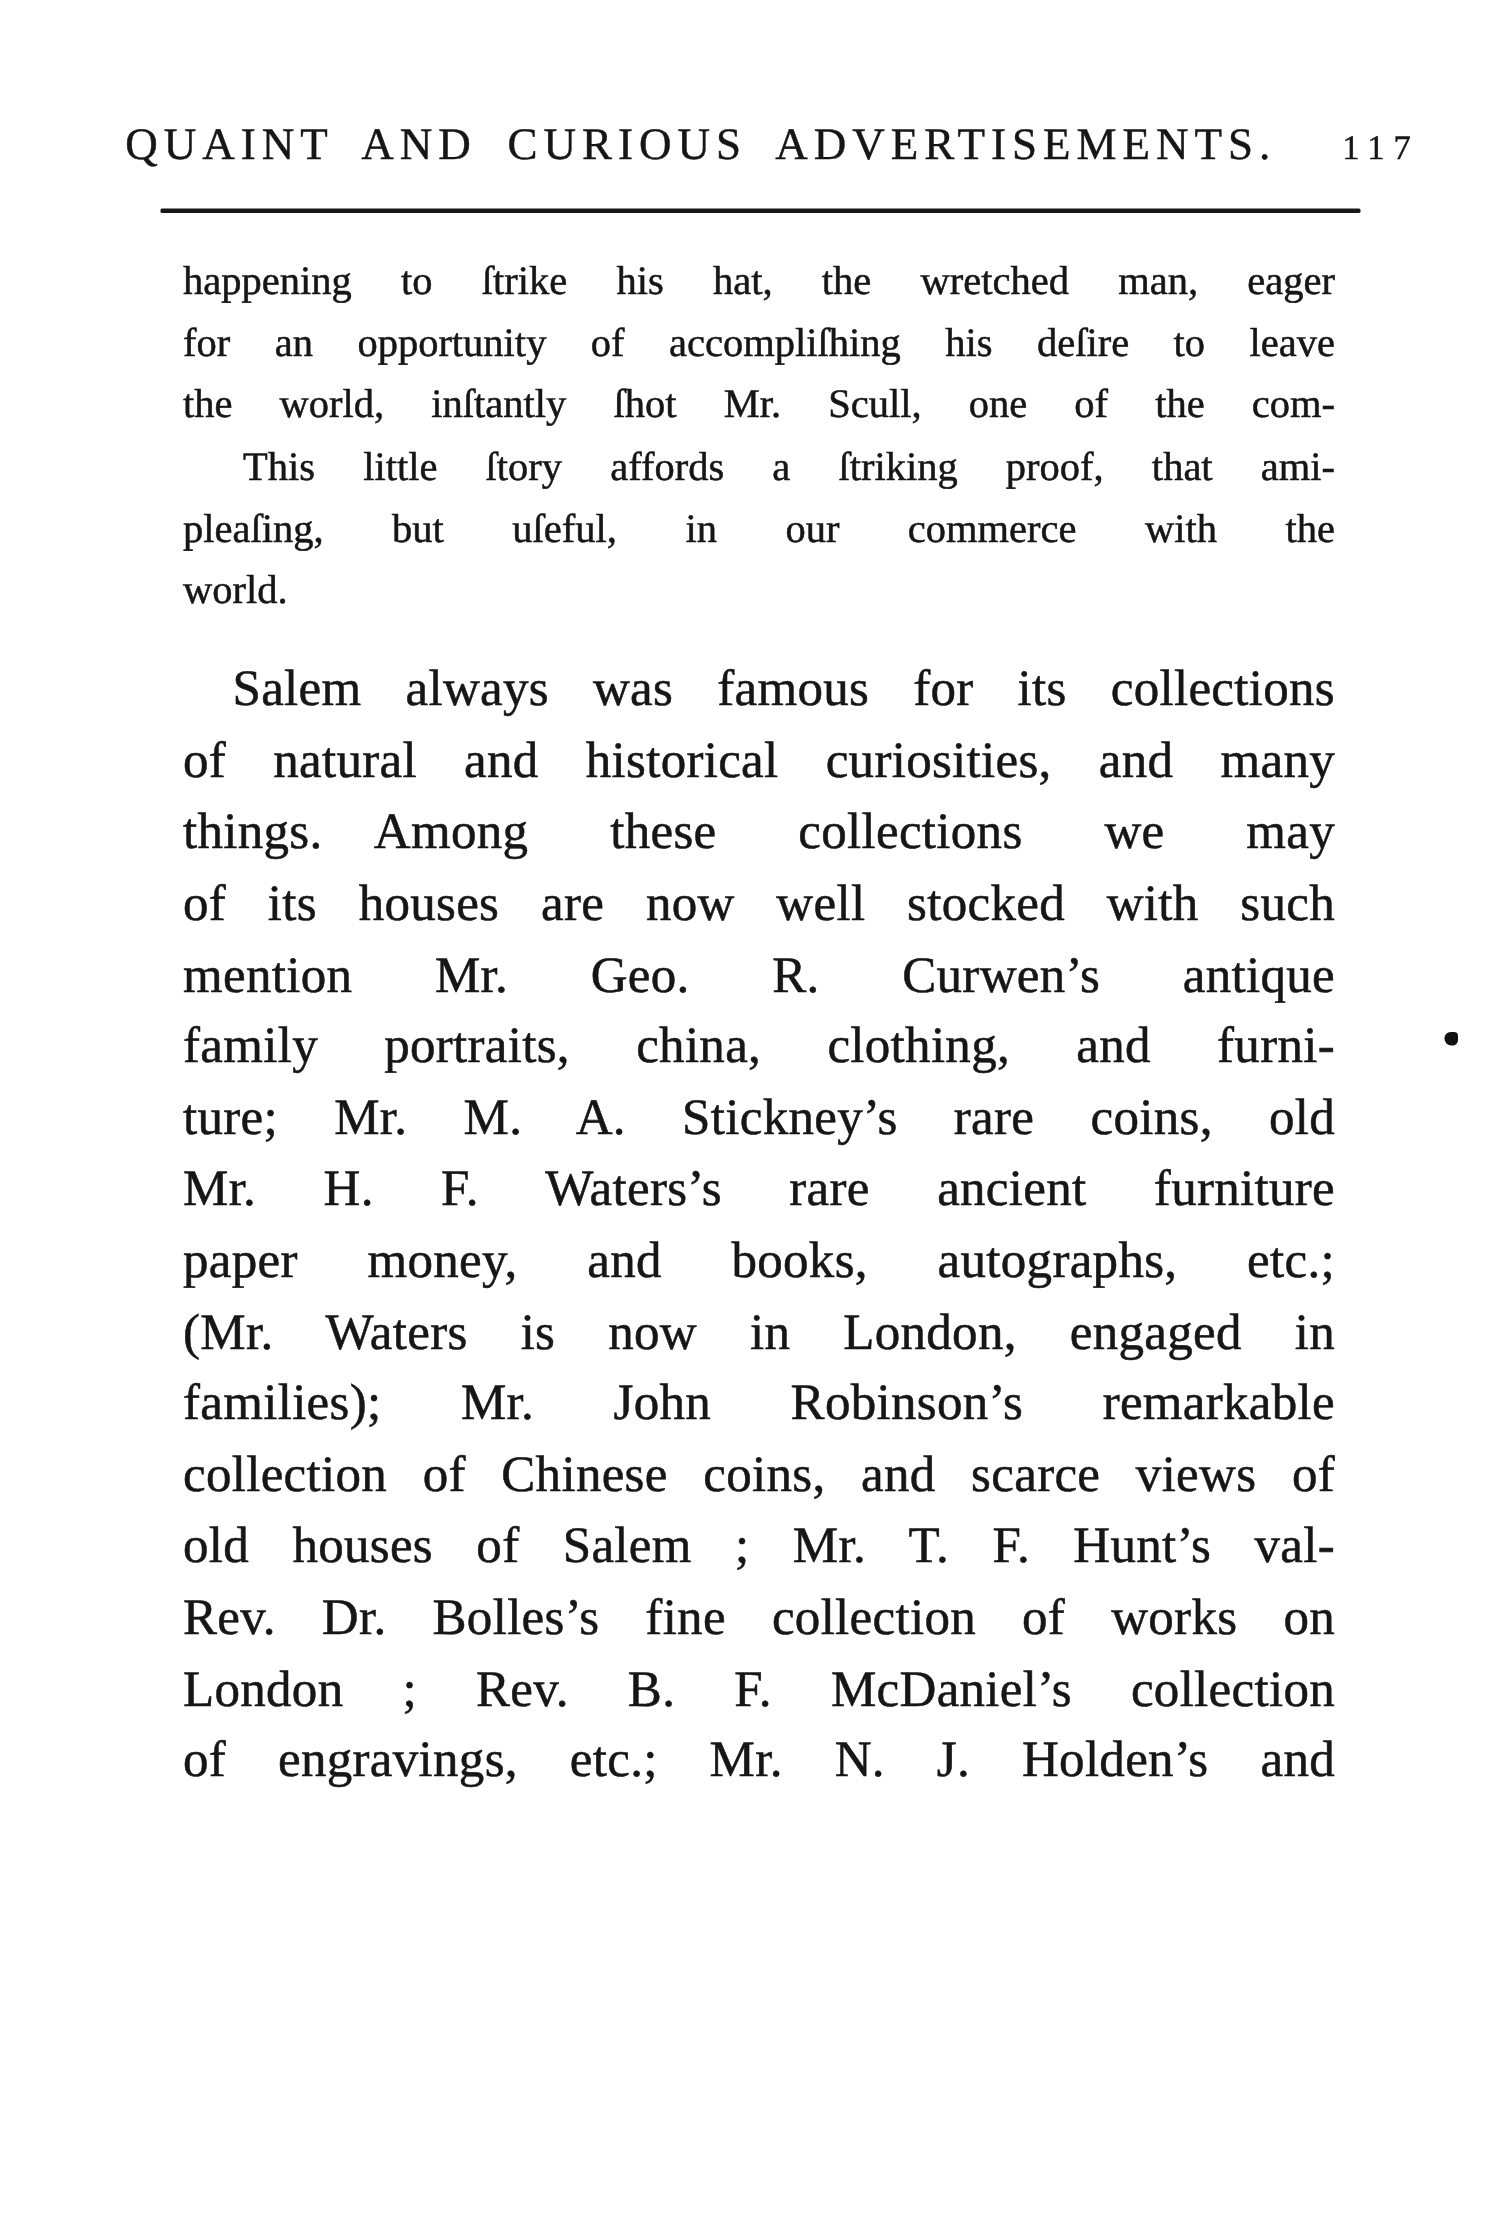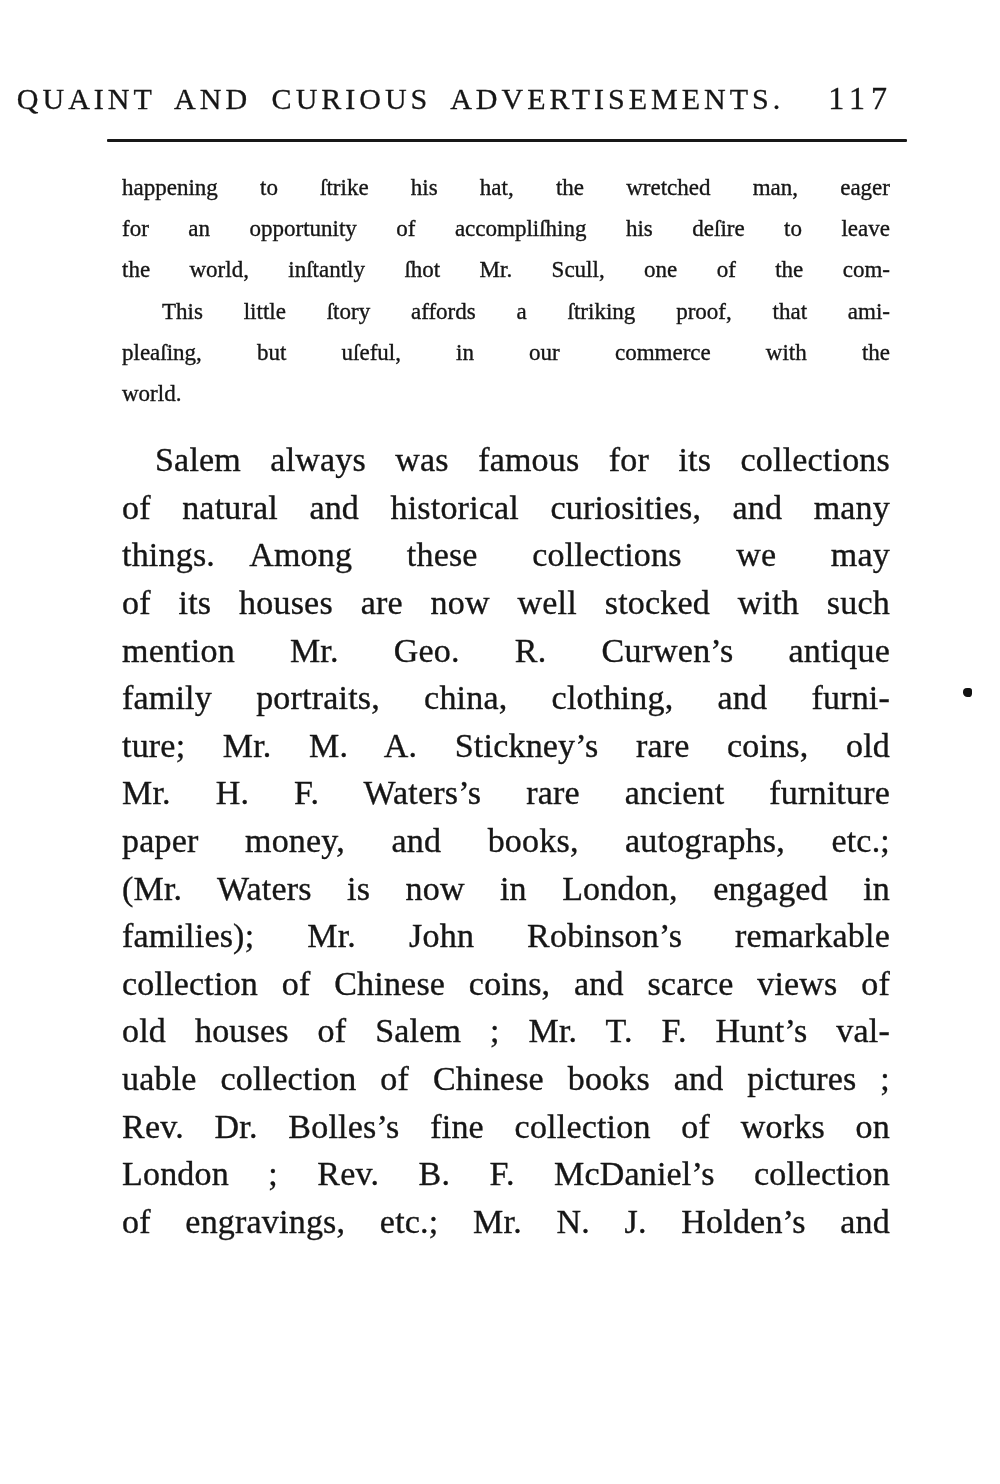--- a/index.html
+++ b/index.html
@@ -19,34 +19,34 @@
     position: absolute;
     inset: 0;
   }
   
   .header {
     position: absolute;
     left: 123px;
     top: 80px;
     width: 770px;
     display: flex;
-    justify-content: flex-end;
+    justify-content: center;
     align-items: baseline;
     font-size: 30px;
     letter-spacing: 4px;
     word-spacing: 9px;
     white-space: nowrap;
     -webkit-text-stroke: 0.3px currentColor;
   }
   .header .running-title {
     padding-left: 14px;
   }
   .header .page-number {
     letter-spacing: 6px;
-    font-size: 32px;
+    font-size: 23px;
     margin-left: 44px;
   }
   
   .rule {
     position: absolute;
     left: 107px;
     top: 139px;
     width: 800px;
     height: 3px;
     background: #181818;
@@ -56,21 +56,21 @@
   .content {
     position: absolute;
     left: 122px;
     top: 167px;
     width: 768px;
   }
   .para {
     -webkit-text-stroke: 0.35px currentColor;
   }
   .para.small {
-    font-size: 23px;
+    font-size: 27px;
     line-height: 41.2px;
   }
   .para.large {
     font-size: 34px;
     line-height: 47.6px;
     margin-top: 22px;
     letter-spacing: 0.2px;
   }
   .line {
     text-align: justify;
@@ -122,21 +122,20 @@
         <div class="line">of its houses are now well stocked with such</div>
         <div class="line">mention Mr. Geo. R. Curwen’s antique</div>
         <div class="line">family portraits, china, clothing, and furni-</div>
         <div class="line">ture; Mr. M. A. Stickney’s rare coins, old</div>
         <div class="line">Mr. H. F. Waters’s rare ancient furniture</div>
         <div class="line">paper money, and books, autographs, etc.;</div>
         <div class="line">(Mr. Waters is now in London, engaged in</div>
         <div class="line">families); Mr. John Robinson’s remarkable</div>
         <div class="line">collection of Chinese coins, and scarce views of</div>
         <div class="line">old houses of Salem ; Mr. T. F. Hunt’s val-</div>
-        <div class="line">uable collection of Chinese books and pictures ;</div>
         <div class="line">Rev. Dr. Bolles’s fine collection of works on</div>
         <div class="line">London ; Rev. B. F. McDaniel’s collection</div>
         <div class="line">of engravings, etc.; Mr. N. J. Holden’s and</div>
       </div>
     </div>
 
   <div class="ink-speck"></div>
 
 </div>
 

